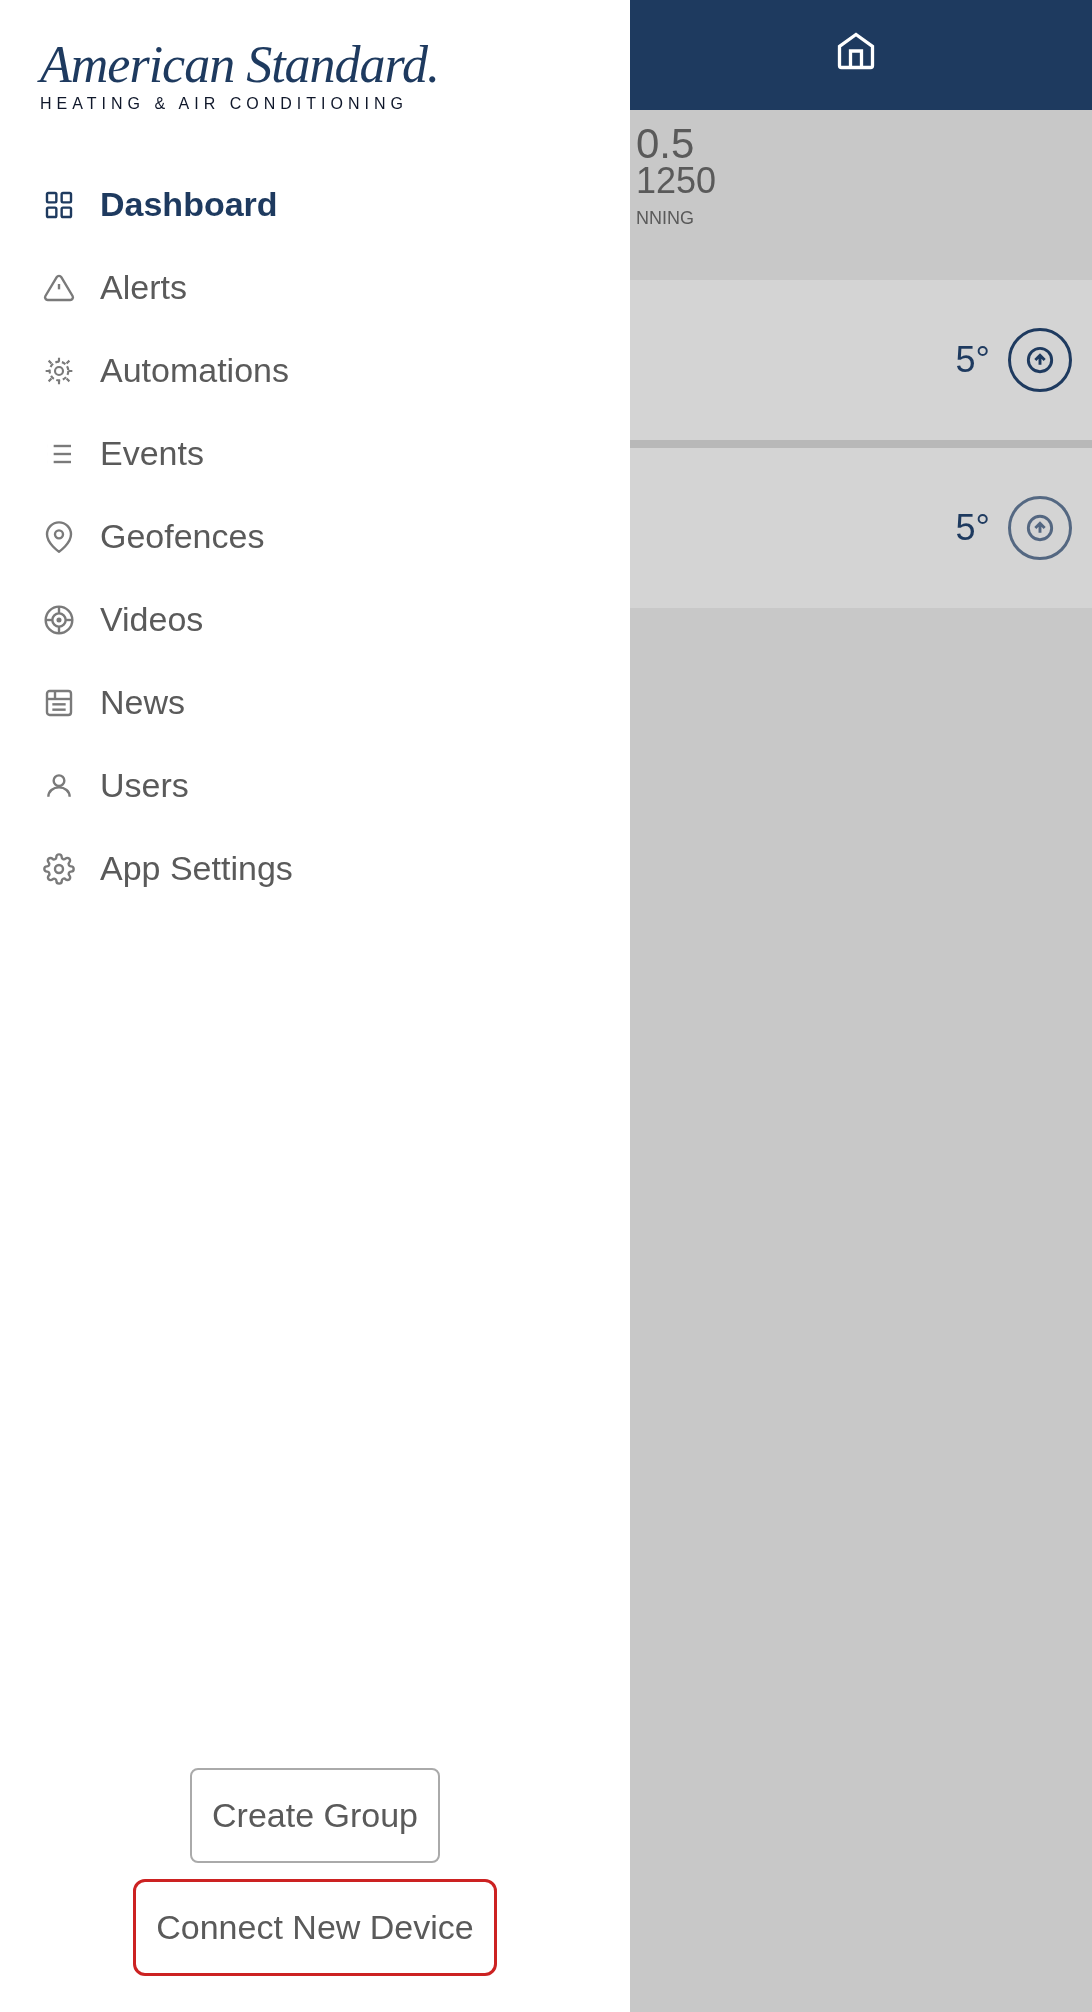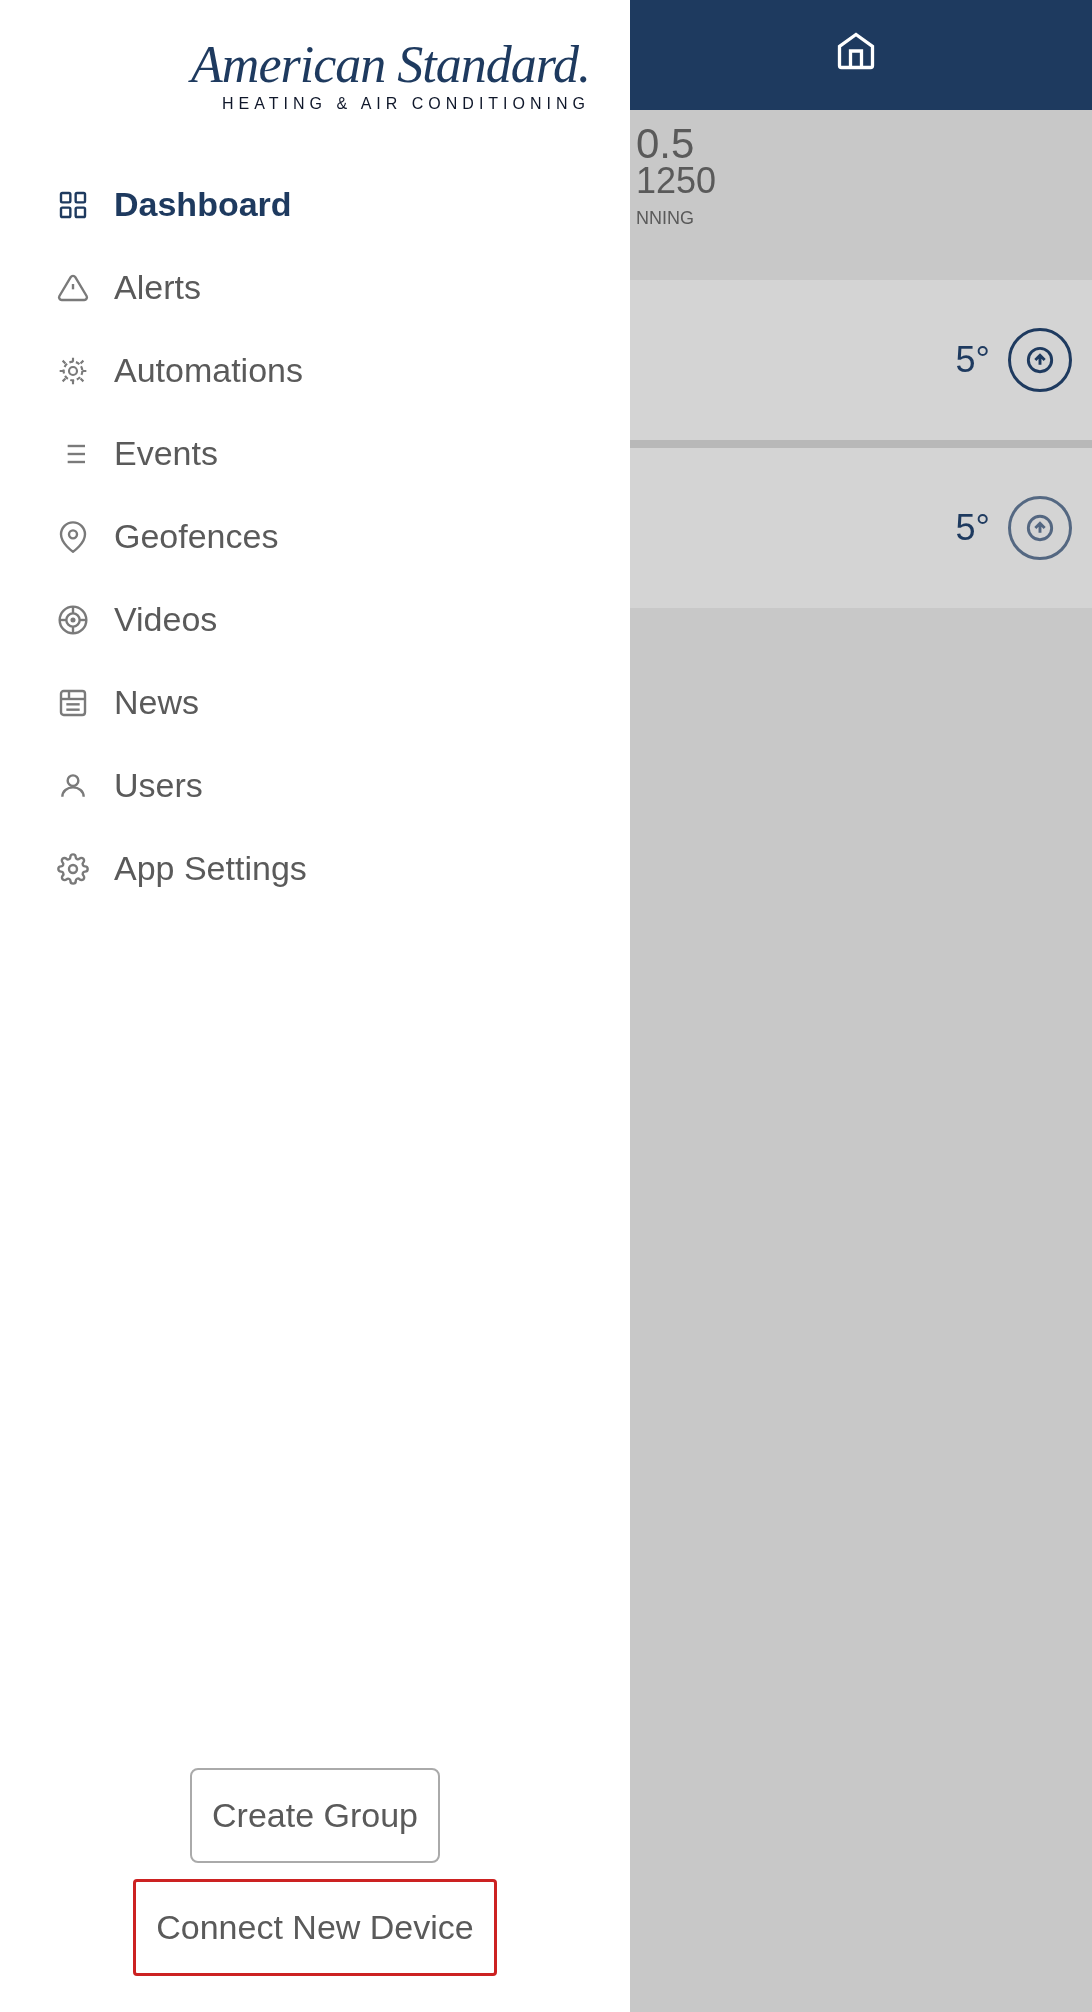--- a/index.html
+++ b/index.html
@@ -81,21 +81,21 @@
 
     
     .logo-area {
       padding: 36px 40px 30px 40px;
       border-bottom: none;
     }
 
     .logo-text {
       display: flex;
       flex-direction: column;
-      align-items: flex-end;
+      align-items: flex-start;
     }
 
     .logo-script {
       font-family: Georgia, 'Times New Roman', serif;
       font-style: italic;
       font-size: 52px;
       color: #1e3a5f;
       line-height: 1.1;
       font-weight: 400;
       letter-spacing: -1px;
@@ -105,21 +105,21 @@
       font-size: 16px;
       color: #0f172a;
       letter-spacing: 5px;
       font-weight: 400;
       margin-top: 2px;
     }
 
     
     .nav-list {
       flex: 1;
-      padding: 20px 0 20px 14px;
+      padding: 20px 0 20px 0;
       overflow-y: auto;
     }
 
     .nav-item {
       display: flex;
       align-items: center;
       padding: 22px 40px;
       cursor: pointer;
       gap: 22px;
     }
@@ -180,21 +180,21 @@
     }
 
     .btn-connect-device {
       border: 3px solid #cc2222;
       background: #ffffff;
       padding: 26px 20px;
       font-size: 34px;
       color: #5a5a5a;
       text-align: center;
       cursor: pointer;
-      border-radius: 4px;
+      border-radius: 12px;
     }
 
   </style>
 </head>
 <body>
 
 <div class="bg-right"></div>
 
 <div class="header-bar">
   <span style="color:#ffffff; font-size:38px;">

